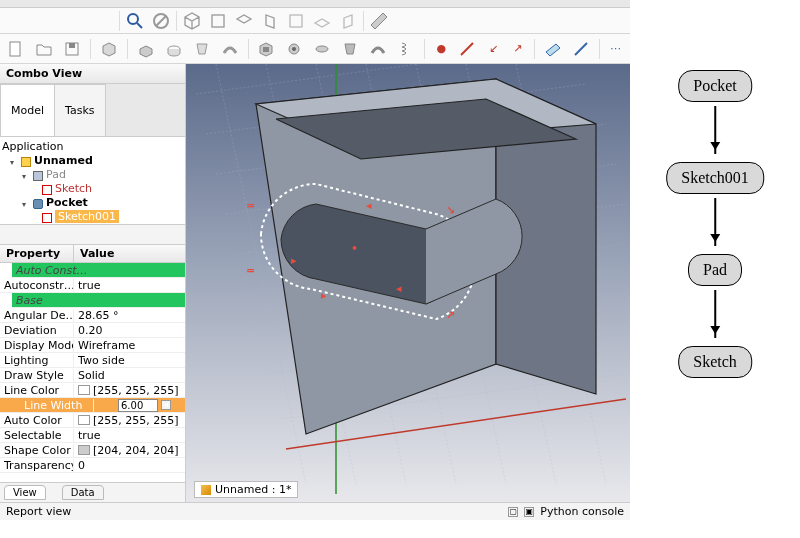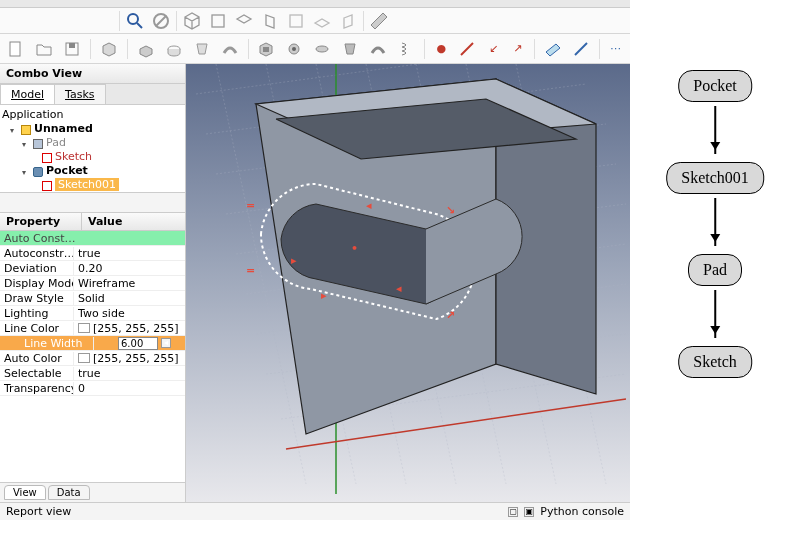--- a/index.html
+++ b/index.html
@@ -10,47 +10,47 @@
   .workbench-select { display: flex; align-items: flex-start; gap: 10px; background: #fff; border: 1px solid #bbb; padding: 1px 4px; height: 20px; margin-top: 46px; }
   .workbench-select .cube { width: 12px; height: 12px; background: linear-gradient(135deg,#4a90d9,#2c5aa0); border-radius: 2px; }
   .toolbar2 { display: flex; align-items: center; height: 30px; background: #fafafa; border-bottom: 1px solid #d6d6d6; padding: 0 6px; gap: 8px; }
   .tb-ic { width: 22px; height: 22px; display: flex; align-items: center; justify-content: center; color: #888; }
   .tb-ic svg { width: 20px; height: 20px; }
   .sep { width: 1px; height: 20px; background: #ddd; }
   .body-row { display: flex; flex: 1; min-height: 0; }
   .combo { width: 186px; display: flex; flex-direction: column; border-right: 1px solid #ccc; background: #f4f4f4; }
   .combo-title { padding: 3px 6px; font-weight: bold; background: linear-gradient(#fafafa,#e8e8e8); border-bottom: 1px solid #ccc; }
   .combo-tabs { display: flex; background: #e8e8e8; border-bottom: 1px solid #ccc; }
-  .combo-tab { padding: 3px 10px; border: 1px solid #ccc; border-bottom: none; background: #f4f4f4; margin-right: -1px; text-decoration: underline; }
+  .combo-tab { padding: 19px 10px; border: 1px solid #ccc; border-bottom: none; background: #f4f4f4; margin-right: -1px; }
   .combo-tab.active { background: #fff; }
   .la-header { padding: 3px 6px; background: linear-gradient(#fafafa,#eee); border-bottom: 1px solid #ccc; }
   .tree { background: #fff; height: 88px; overflow: auto; font-size: 10px; padding: 2px; border-bottom: 1px solid #ccc; }
   .tree-row { display: flex; align-items: flex-end; height: 14px; gap: 3px; white-space: nowrap; }
   .tri { width: 8px; color: #555; font-size: 8px; }
   .ic-doc { width: 10px; height: 10px; background: #ffd24d; border: 1px solid #b8860b; }
   .ic-pad { width: 10px; height: 10px; background: #b8c6d9; border: 1px solid #666; }
   .ic-sketch { width: 10px; height: 10px; background: #fff; border: 1px solid #d00; }
   .ic-pocket { width: 10px; height: 10px; background: #6b8fb3; border: 1px solid #36648b; border-radius: 2px; }
   .sel { background: #fab84a; color: #fff; padding: 0 3px; }
   .prop-spacer { height: 20px; background: #f4f4f4; border-bottom: 1px solid #ccc; }
   .prop-head { display: flex; background: linear-gradient(#fafafa,#e8e8e8); border-bottom: 1px solid #ccc; }
   .prop-head div { padding: 2px 6px; font-weight: bold; }
-  .prop-head .pcol { width: 82px; border-right: 1px solid #ccc; }
+  .prop-head .pcol { width: 74px; border-right: 1px solid #ccc; }
   .prop-table { flex: 1; overflow: auto; background: #fff; font-size: 10px; }
   .prow { display: flex; height: 15px; align-items: center; border-bottom: 1px solid #eee; }
   .pname { width: 74px; padding: 0 4px; border-right: 1px solid #eee; white-space: nowrap; overflow: hidden; }
   .pval { flex: 1; padding: 0 4px; white-space: nowrap; overflow: hidden; display: flex; align-items: center; gap: 3px; }
-  .pgroup { background: #86efac; color: #444; }
+  .pgroup { background: #22c55e; font-style: italic; color: #444; margin-left: 12px; }
   .pgroup .pname { width: 100%; border: none; }
   .psel { background: #f9a94a; }
   .psel .pname, .psel .pval { color: #fff; margin-left: 20px; }
   .psel input { width: 40px; background: #fff; border: 1px solid #888; font-size: 10px; padding: 0 2px; }
   .swatch { width: 12px; height: 10px; border: 1px solid #999; background: #fff; }
   .swatch.gray { background: #ccc; }
-  .bottom-tabs { display: flex; background: #f4f4f4; border-top: 1px solid #ccc; padding: 2px 4px; gap: 2px; }
+  .bottom-tabs { display: flex; background: #f4f4f4; border-top: 1px solid #ccc; padding: 2px 4px; gap: 16px; }
   .btab { padding: 1px 8px; border: 1px solid #bbb; border-radius: 4px 4px 0 0; background: #f4f4f4; font-size: 10px; }
   .btab.active { background: #fff; }
   .viewport { flex: 1; position: relative; background: linear-gradient(#5b6a8a 0%, #9aa4b8 45%, #e8e8ec 100%); overflow: hidden; }
   .vp-tab { position: absolute; bottom: 4px; left: 8px; background: #fff; border: 1px solid #bbb; padding: 1px 6px; font-size: 10px; display: flex; gap: 4px; align-items: center; }
   .vp-tab .cube2 { width: 10px; height: 10px; background: linear-gradient(135deg,#f5be4f,#d88a00); }
   .model-svg { position: absolute; inset: 0; }
   .statusbar { display: flex; justify-content: space-between; background: #f4f4f4; border-top: 1px solid #ccc; height: 18px; align-items: center; padding: 0 6px; font-size: 10px; }
   .status-right { display: flex; gap: 6px; align-items: center; }
   .diagram { position: absolute; right: 0; top: 50px; width: 170px; height: 460px; }
   .dnode { position: absolute; left: 50%; transform: translateX(-50%); background: #d9d9d9; border: 1.5px solid #000; border-radius: 14px; padding: 6px 14px; font-family: "Times New Roman", serif; font-size: 16px; }
@@ -275,35 +275,42 @@
       </div>
 
       <div class="prop-table">
         <div class="prow pgroup">
             <div class="pname">Auto  Const…</div>
           </div>
         <div class="prow">
             <div class="pname">Autoconstr…</div>
             <div class="pval">true</div>
           </div>
+        <div class="prow pgroup">
+            <div class="pname">Base</div>
+          </div>
+        <div class="prow">
+            <div class="pname">Angular De…</div>
+            <div class="pval">28.65 °</div>
+          </div>
         <div class="prow">
             <div class="pname">Deviation</div>
             <div class="pval">0.20</div>
           </div>
         <div class="prow">
             <div class="pname">Display Mode</div>
             <div class="pval">Wireframe</div>
           </div>
         <div class="prow">
+            <div class="pname">Lighting</div>
+            <div class="pval">Two side</div>
+          </div>
+        <div class="prow">
             <div class="pname">Draw Style</div>
             <div class="pval">Solid</div>
-          </div>
-        <div class="prow">
-            <div class="pname">Lighting</div>
-            <div class="pval">Two side</div>
           </div>
         <div class="prow">
             <div class="pname">Line Color</div>
             <div class="pval">
               <span class="swatch"></span>
               <span>[255, 255, 255]</span>
             </div>
           </div>
         <div class="prow psel">
             <div class="pname">Line Width</div>
@@ -315,20 +322,27 @@
         <div class="prow">
             <div class="pname">Auto Color</div>
             <div class="pval">
               <span class="swatch"></span>
               <span>[255, 255, 255]</span>
             </div>
           </div>
         <div class="prow">
             <div class="pname">Selectable</div>
             <div class="pval">true</div>
+          </div>
+        <div class="prow">
+            <div class="pname">Shape Color</div>
+            <div class="pval">
+              <span class="swatch gray"></span>
+              <span>[204, 204, 204]</span>
+            </div>
           </div>
         <div class="prow">
             <div class="pname">Transparency</div>
             <div class="pval">0</div>
           </div>
 
       </div>
 
       <div class="bottom-tabs">
         <div class="btab active">View</div>
@@ -381,20 +395,24 @@
             <text x="260" y="255">↗</text>
           <text x="105" y="200">▸</text>
             <text x="180" y="145">◂</text>
           <text x="135" y="235">▸</text>
             <text x="210" y="228">◂</text>
           <text x="165" y="188">•</text>
         </g>
 
         <line x1="100" y1="385" x2="440" y2="335" stroke="#c0392b" stroke-width="1.5"></line>
       </svg>
+      <div class="vp-tab">
+        <span class="cube2"></span>
+        <span>Unnamed : 1*</span>
+      </div>
     </div>
   </div>
 
   <div class="statusbar">
     <span>Report view</span>
     <span class="status-right">
       <span class="btn-sm">▢</span>
       <span class="btn-sm">▣</span>
       <span>Python console</span>
     </span>

